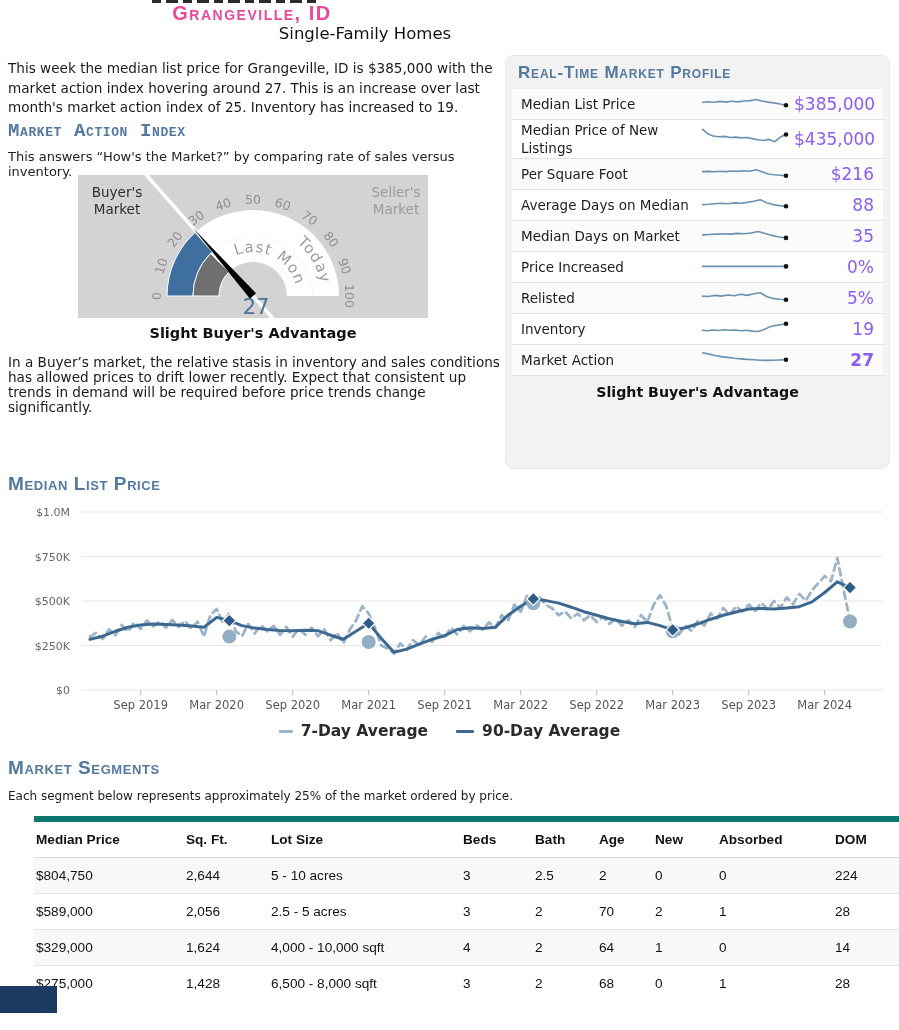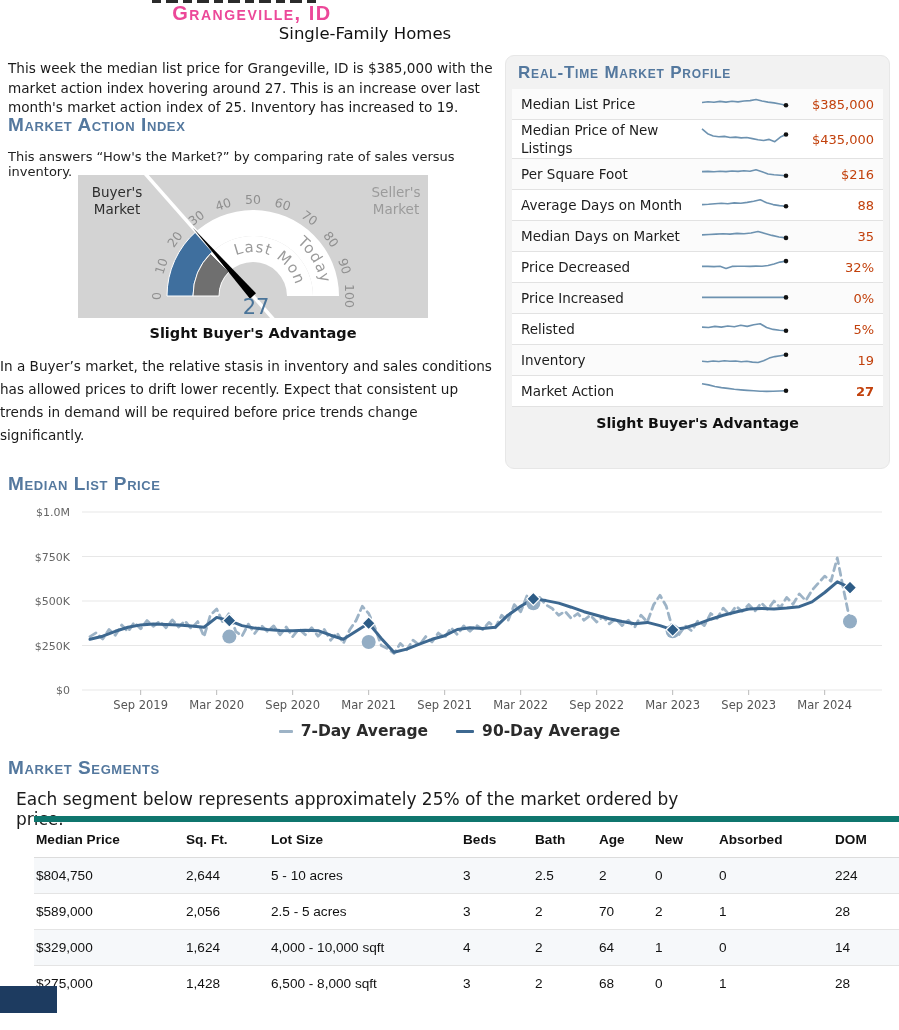--- a/index.html
+++ b/index.html
@@ -6,42 +6,42 @@
   body{width:899px;height:1030px;position:relative;background:#fff;
        font-family:"DejaVu Sans","Liberation Sans",sans-serif;color:#1a1a1a;overflow:hidden;}
   .abs{position:absolute;}
   .sc{font-variant:small-caps;font-weight:bold;color:#54789e;font-family:"Liberation Sans",sans-serif;}
   .city-title{left:16px;top:2px;width:472px;text-align:center;font-size:20px;letter-spacing:1.5px;color:#ec4899;}
   .subtitle{left:0;top:24px;width:730px;text-align:center;font-size:16.5px;color:#111;}
   .clip-remnant{left:152px;top:0;width:168px;height:3px;overflow:hidden;
     background:repeating-linear-gradient(90deg,#2b2b2b 0 9px,transparent 9px 14px,#2b2b2b 14px 26px,transparent 26px 31px);}
   .intro{left:8px;top:59px;width:489px;font-size:13.6px;line-height:19.6px;}
   .h2{font-size:19px;letter-spacing:0.6px;}
-  .mai-h{left:8px;top:114px;}
+  .mai-h{left:8px;top:120px;font-family:Liberation Mono, monospace;}
   .mai-desc{left:8px;top:149px;width:497px;font-size:13px;color:#222;}
   .gauge-wrap{left:78px;top:175px;width:350px;height:143px;background:#d3d3d3;}
   .gauge-caption{left:78px;top:325px;width:350px;text-align:center;font-weight:bold;font-size:14.5px;color:#111;}
-  .analysis{left:0;top:355px;width:497px;font-size:13.6px;line-height:23px;}
+  .analysis{left:8px;top:355px;width:497px;font-size:13.6px;line-height:15px;}
   .profile{left:505px;top:55px;width:385px;height:414px;background:#f2f2f2;border:1px solid #e7e7e7;border-radius:9px;box-sizing:border-box;}
   .profile h2{margin:7px 12px 6px 12px;font-size:17px;letter-spacing:0.8px;}
   .prows{margin:0 6px;}
   .prow{display:flex;align-items:center;background:#fff;border-bottom:1px solid #e2e2e2;padding:1px 9px;min-height:28px;box-sizing:border-box;}
   .prow:nth-child(odd){background:#fbfbfb;}
   .prow .plabel{flex:0 0 178px;font-size:13.5px;color:#1c1c1c;line-height:18px;}
   .prow .pspark{flex:0 0 95px;}
-  .prow .pvalue{margin-left:auto;font-size:13px;color:#c2410c;}
+  .prow .pvalue{margin-left:auto;font-size:17px;color:#8b5cf6;}
   .prow .pvalue.bold{font-weight:bold;}
   .pfooter{text-align:center;font-weight:bold;font-size:14.2px;padding:8px 0 6px 0;color:#111;}
   .chart-h{left:8px;top:473px;}
   #chart{left:0;top:500px;}
   .legend{left:0;top:722px;width:899px;display:flex;justify-content:center;gap:28px;align-items:center;}
   .legend .litem{font-weight:bold;font-size:15.5px;color:#2b2b2b;display:flex;align-items:center;gap:8px;}
   .legend .swatch{display:inline-block;height:3px;border-radius:1px;}
   .seg-h{left:8px;top:757px;}
-  .seg-desc{left:16px;top:789px;width:700px;font-size:17px;}
+  .seg-desc{left:8px;top:789px;width:700px;font-size:12px;}
   table.segments{position:absolute;left:14px;top:816px;width:871px;border-collapse:collapse;
     font-family:"Liberation Sans",sans-serif;font-size:13.6px;color:#111;border-top:6px solid #0f766e;margin-left:20px;}
   table.segments th{text-align:left;font-weight:bold;padding:10px 2px;border-bottom:1px solid #dcdcdc;}
   table.segments td{padding:10px 2px;border-top:1px solid #e4e4e4;}
   table.segments tbody tr:nth-child(odd){background:#f6f8fa;}
   .footer-band{left:0;top:986px;width:57px;height:27px;background:#1d3b60;}
 </style>
 </head>
 <body>
 
@@ -106,42 +106,34 @@
       </div>
       <div class="prow">
         <span class="plabel">Per Square Foot</span>
         <span class="pspark"><svg width="95" height="24">
             <polyline points="3.0,11.6 9.0,11.4 15.0,11.7 21.0,11.2 27.0,11.6 33.0,11.0 39.0,11.4 45.0,10.8 51.0,11.2 57.0,9.8 63.0,11.7 69.0,14.0 75.0,14.8 81.0,15.2 87.0,15.7" fill="none" stroke="#6d92b0" stroke-width="1.6" stroke-linejoin="round"></polyline>
             <circle cx="87.0" cy="15.7" r="2.3" fill="#111"></circle>
           </svg></span>
         <span class="pvalue">$216</span>
       </div>
       <div class="prow">
-        <span class="plabel">Average Days on Month</span>
+        <span class="plabel">Average Days on Median</span>
         <span class="pspark"><svg width="95" height="24">
             <polyline points="3.0,13.6 9.5,13.3 15.9,12.7 22.4,12.3 28.8,12.7 35.3,11.9 41.8,12.3 48.2,11.4 54.7,10.2 61.2,8.7 67.6,11.7 74.1,13.6 80.5,14.6 87.0,15.2" fill="none" stroke="#6d92b0" stroke-width="1.6" stroke-linejoin="round"></polyline>
             <circle cx="87.0" cy="15.2" r="2.3" fill="#111"></circle>
           </svg></span>
         <span class="pvalue">88</span>
       </div>
       <div class="prow">
         <span class="plabel">Median Days on Market</span>
         <span class="pspark"><svg width="95" height="24">
             <polyline points="3.0,12.9 10.0,12.5 17.0,12.1 24.0,11.7 31.0,12.1 38.0,11.4 45.0,11.7 52.0,11.0 59.0,9.5 66.0,11.4 73.0,13.4 80.0,15.0 87.0,15.9" fill="none" stroke="#6d92b0" stroke-width="1.6" stroke-linejoin="round"></polyline>
             <circle cx="87.0" cy="15.9" r="2.3" fill="#111"></circle>
           </svg></span>
         <span class="pvalue">35</span>
-      </div>
-      <div class="prow">
-        <span class="plabel">Price Decreased</span>
-        <span class="pspark"><svg width="95" height="24">
-            <polyline points="3.0,13.4 9.0,13.4 15.0,13.6 21.0,13.3 27.0,15.5 33.0,13.4 39.0,13.3 45.0,13.3 51.0,13.4 57.0,13.1 63.0,13.3 69.0,12.5 75.0,11.0 81.0,9.1 87.0,8.1" fill="none" stroke="#6d92b0" stroke-width="1.6" stroke-linejoin="round"></polyline>
-            <circle cx="87.0" cy="8.1" r="2.3" fill="#111"></circle>
-          </svg></span>
-        <span class="pvalue">32%</span>
       </div>
       <div class="prow">
         <span class="plabel">Price Increased</span>
         <span class="pspark"><svg width="95" height="24">
             <polyline points="3.0,13.4 10.6,13.4 18.3,13.4 25.9,13.4 33.5,13.4 41.2,13.4 48.8,13.4 56.5,13.4 64.1,13.4 71.7,13.4 79.4,13.4 87.0,13.4" fill="none" stroke="#6d92b0" stroke-width="1.6" stroke-linejoin="round"></polyline>
             <circle cx="87.0" cy="13.4" r="2.3" fill="#111"></circle>
           </svg></span>
         <span class="pvalue">0%</span>
       </div>
       <div class="prow">

